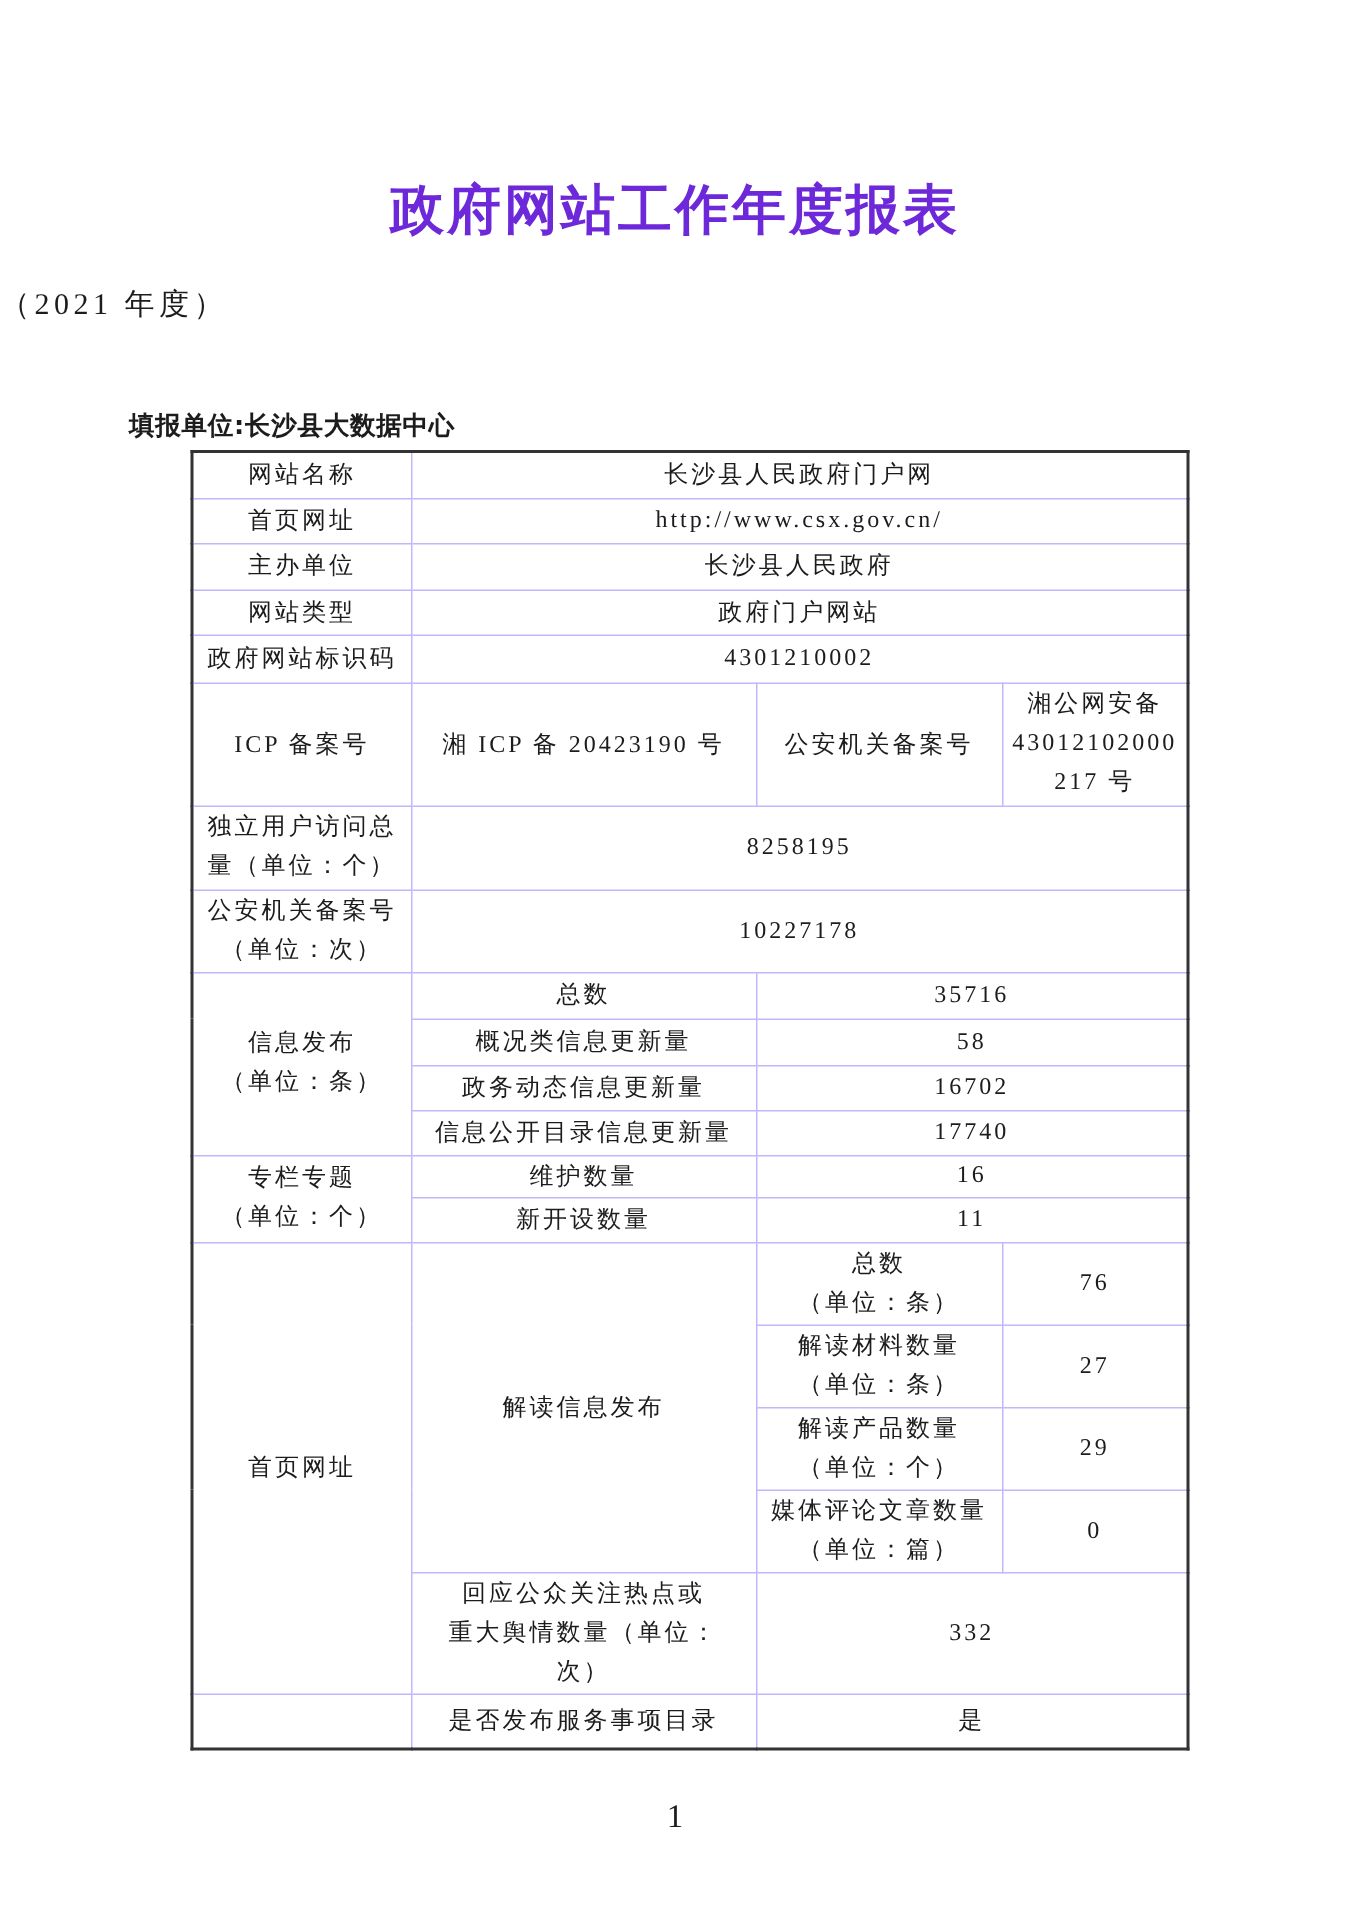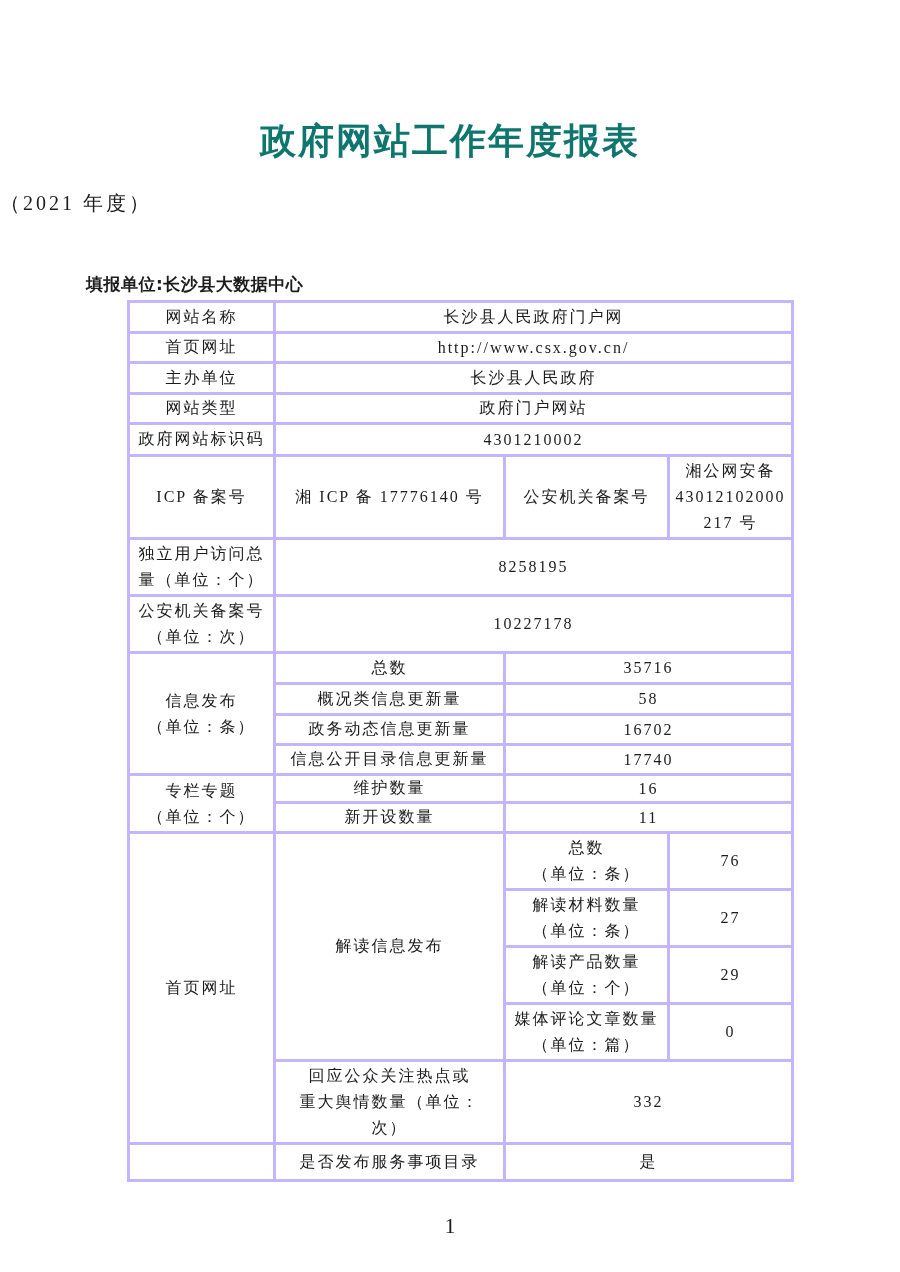--- a/index.html
+++ b/index.html
@@ -12,21 +12,21 @@
     overflow: hidden;
   }
   .doc-title {
     margin: 121px 0 0 0;
     text-align: center;
     font-family: "DejaVu Sans", "Liberation Sans", sans-serif;
     font-weight: bold;
     font-size: 36px;
     line-height: 40px;
     letter-spacing: 2px;
-    color: #0f766e;
+    color: #6d28d9;
   }
   .doc-subtitle {
     margin: 31px 0 0 0;
     font-size: 20px;
     line-height: 22px;
     letter-spacing: 3px;
   }
   .reporting-unit {
     margin: 61px 0 0 86px;
     font-family: "DejaVu Sans", "Liberation Sans", sans-serif;
@@ -36,21 +36,21 @@
     letter-spacing: 0.5px;
   }
   table.report {
     border-collapse: collapse;
     table-layout: fixed;
     width: 664px;
     margin: 7px 0 0 127px;
     border: 2px solid #333;
   }
   table.report td {
-    border: 3px solid #c4b5fd;
+    border: 1px solid #c4b5fd;
     text-align: center;
     vertical-align: middle;
     font-size: 16px;
     letter-spacing: 2px;
     padding: 1px 4px;
     overflow: hidden;
   }
   .ln { display: block; line-height: 26px; text-align: center; }
   td.num { letter-spacing: 2.5px; }
   .page-number {
@@ -90,21 +90,21 @@
     <tr style="height:30px">
       <td>网站类型</td>
       <td colspan="3">政府门户网站</td>
     </tr>
     <tr style="height:32px">
       <td>政府网站标识码</td>
       <td colspan="3" class="num">4301210002</td>
     </tr>
     <tr style="height:82px">
       <td>ICP 备案号</td>
-      <td>湘 ICP 备 17776140 号</td>
+      <td>湘 ICP 备 20423190 号</td>
       <td>公安机关备案号</td>
       <td>
         <span class="ln">湘公网安备</span>
         <span class="ln">43012102000</span>
         <span class="ln">217 号</span>
       </td>
     </tr>
     <tr style="height:56px">
       <td>
         <span class="ln">独立用户访问总</span>

